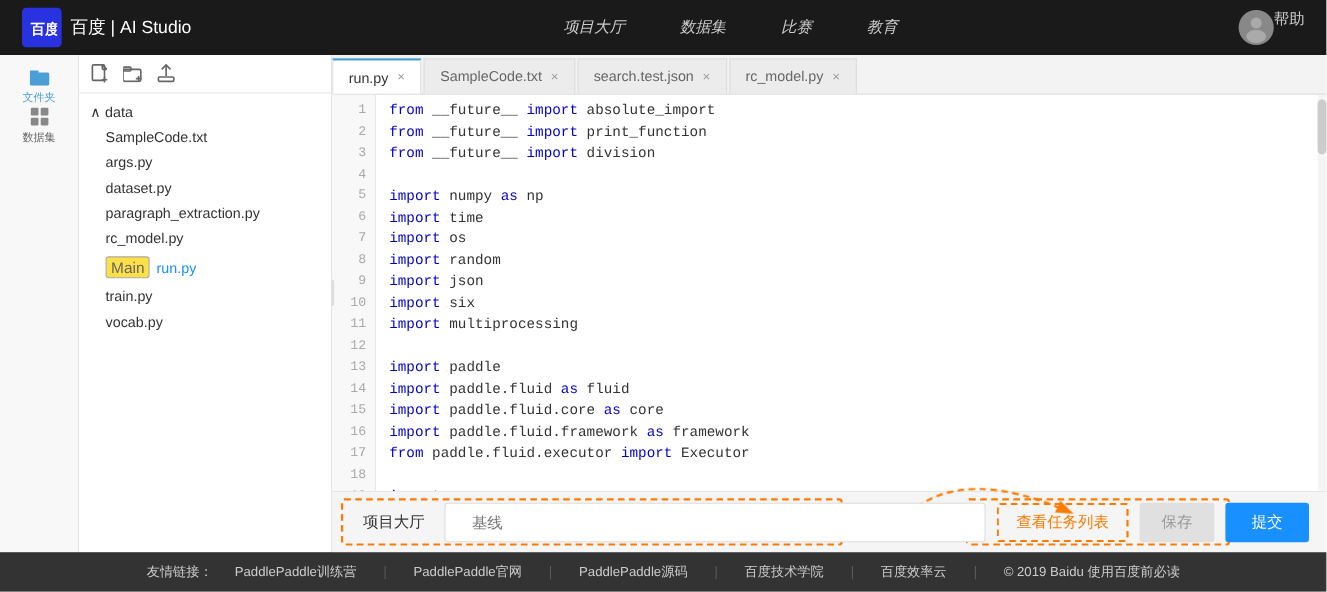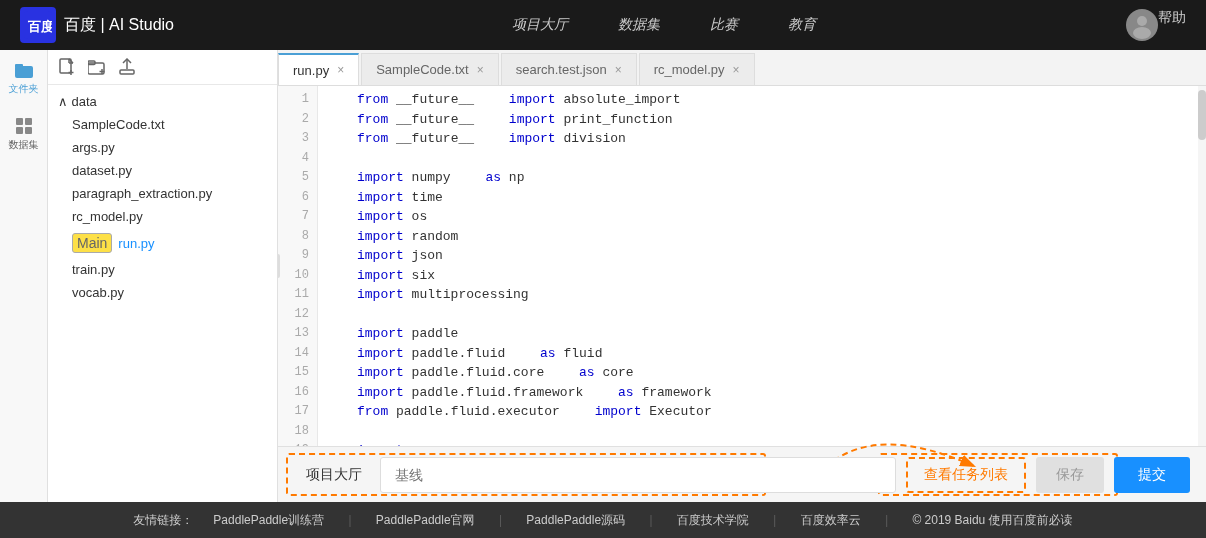--- a/index.html
+++ b/index.html
@@ -70,28 +70,27 @@
     
     .main-area {
       display: flex;
       flex: 1;
       overflow: hidden;
       background: #fff;
     }
 
     
     .sidebar-icons {
-      width: 48px;
+      width: 72px;
       background: #f8f8f8;
       border-right: 1px solid #e0e0e0;
       display: flex;
       flex-direction: column;
       align-items: center;
       padding-top: 10px;
-      gap: 20px;
       flex-shrink: 0;
     }
     .sidebar-icon-item {
       display: flex;
       flex-direction: column;
       align-items: center;
       cursor: pointer;
       color: #666;
       font-size: 10px;
       gap: 2px;
@@ -239,21 +238,21 @@
     .line-numbers div { height: 19.5px; font-size: 12px; }
     .code-lines {
       padding: 4px 0 4px 12px;
       flex: 1;
     }
     .code-line {
       height: 19.5px;
       white-space: pre;
       color: #333;
     }
-    .kw { color: #0000cd; margin-left: 27px; }
+    .kw { color: #0000cd; }
 
     
     .code-editor::-webkit-scrollbar { width: 8px; height: 8px; }
     .code-editor::-webkit-scrollbar-track { background: #f1f1f1; }
     .code-editor::-webkit-scrollbar-thumb { background: #ccc; border-radius: 4px; }
     .collapse-arrow {
       position: absolute;
       left: -10px;
       top: 50%;
       transform: translateY(-50%);
@@ -285,21 +284,21 @@
       font-size: 14px;
       color: #333;
       white-space: nowrap;
       padding: 0 8px;
     }
     .task-input {
       flex: 1;
       height: 36px;
       border: 1px solid #ddd;
       border-radius: 3px;
-      padding: 0 14px;
+      padding: 0 24px;
       font-size: 14px;
       background: white;
       outline: none;
     }
     .view-tasks-btn {
       height: 36px;
       padding: 0 16px;
       border: 2px dashed #ff7a00;
       background: transparent;
       color: #ff7a00;

